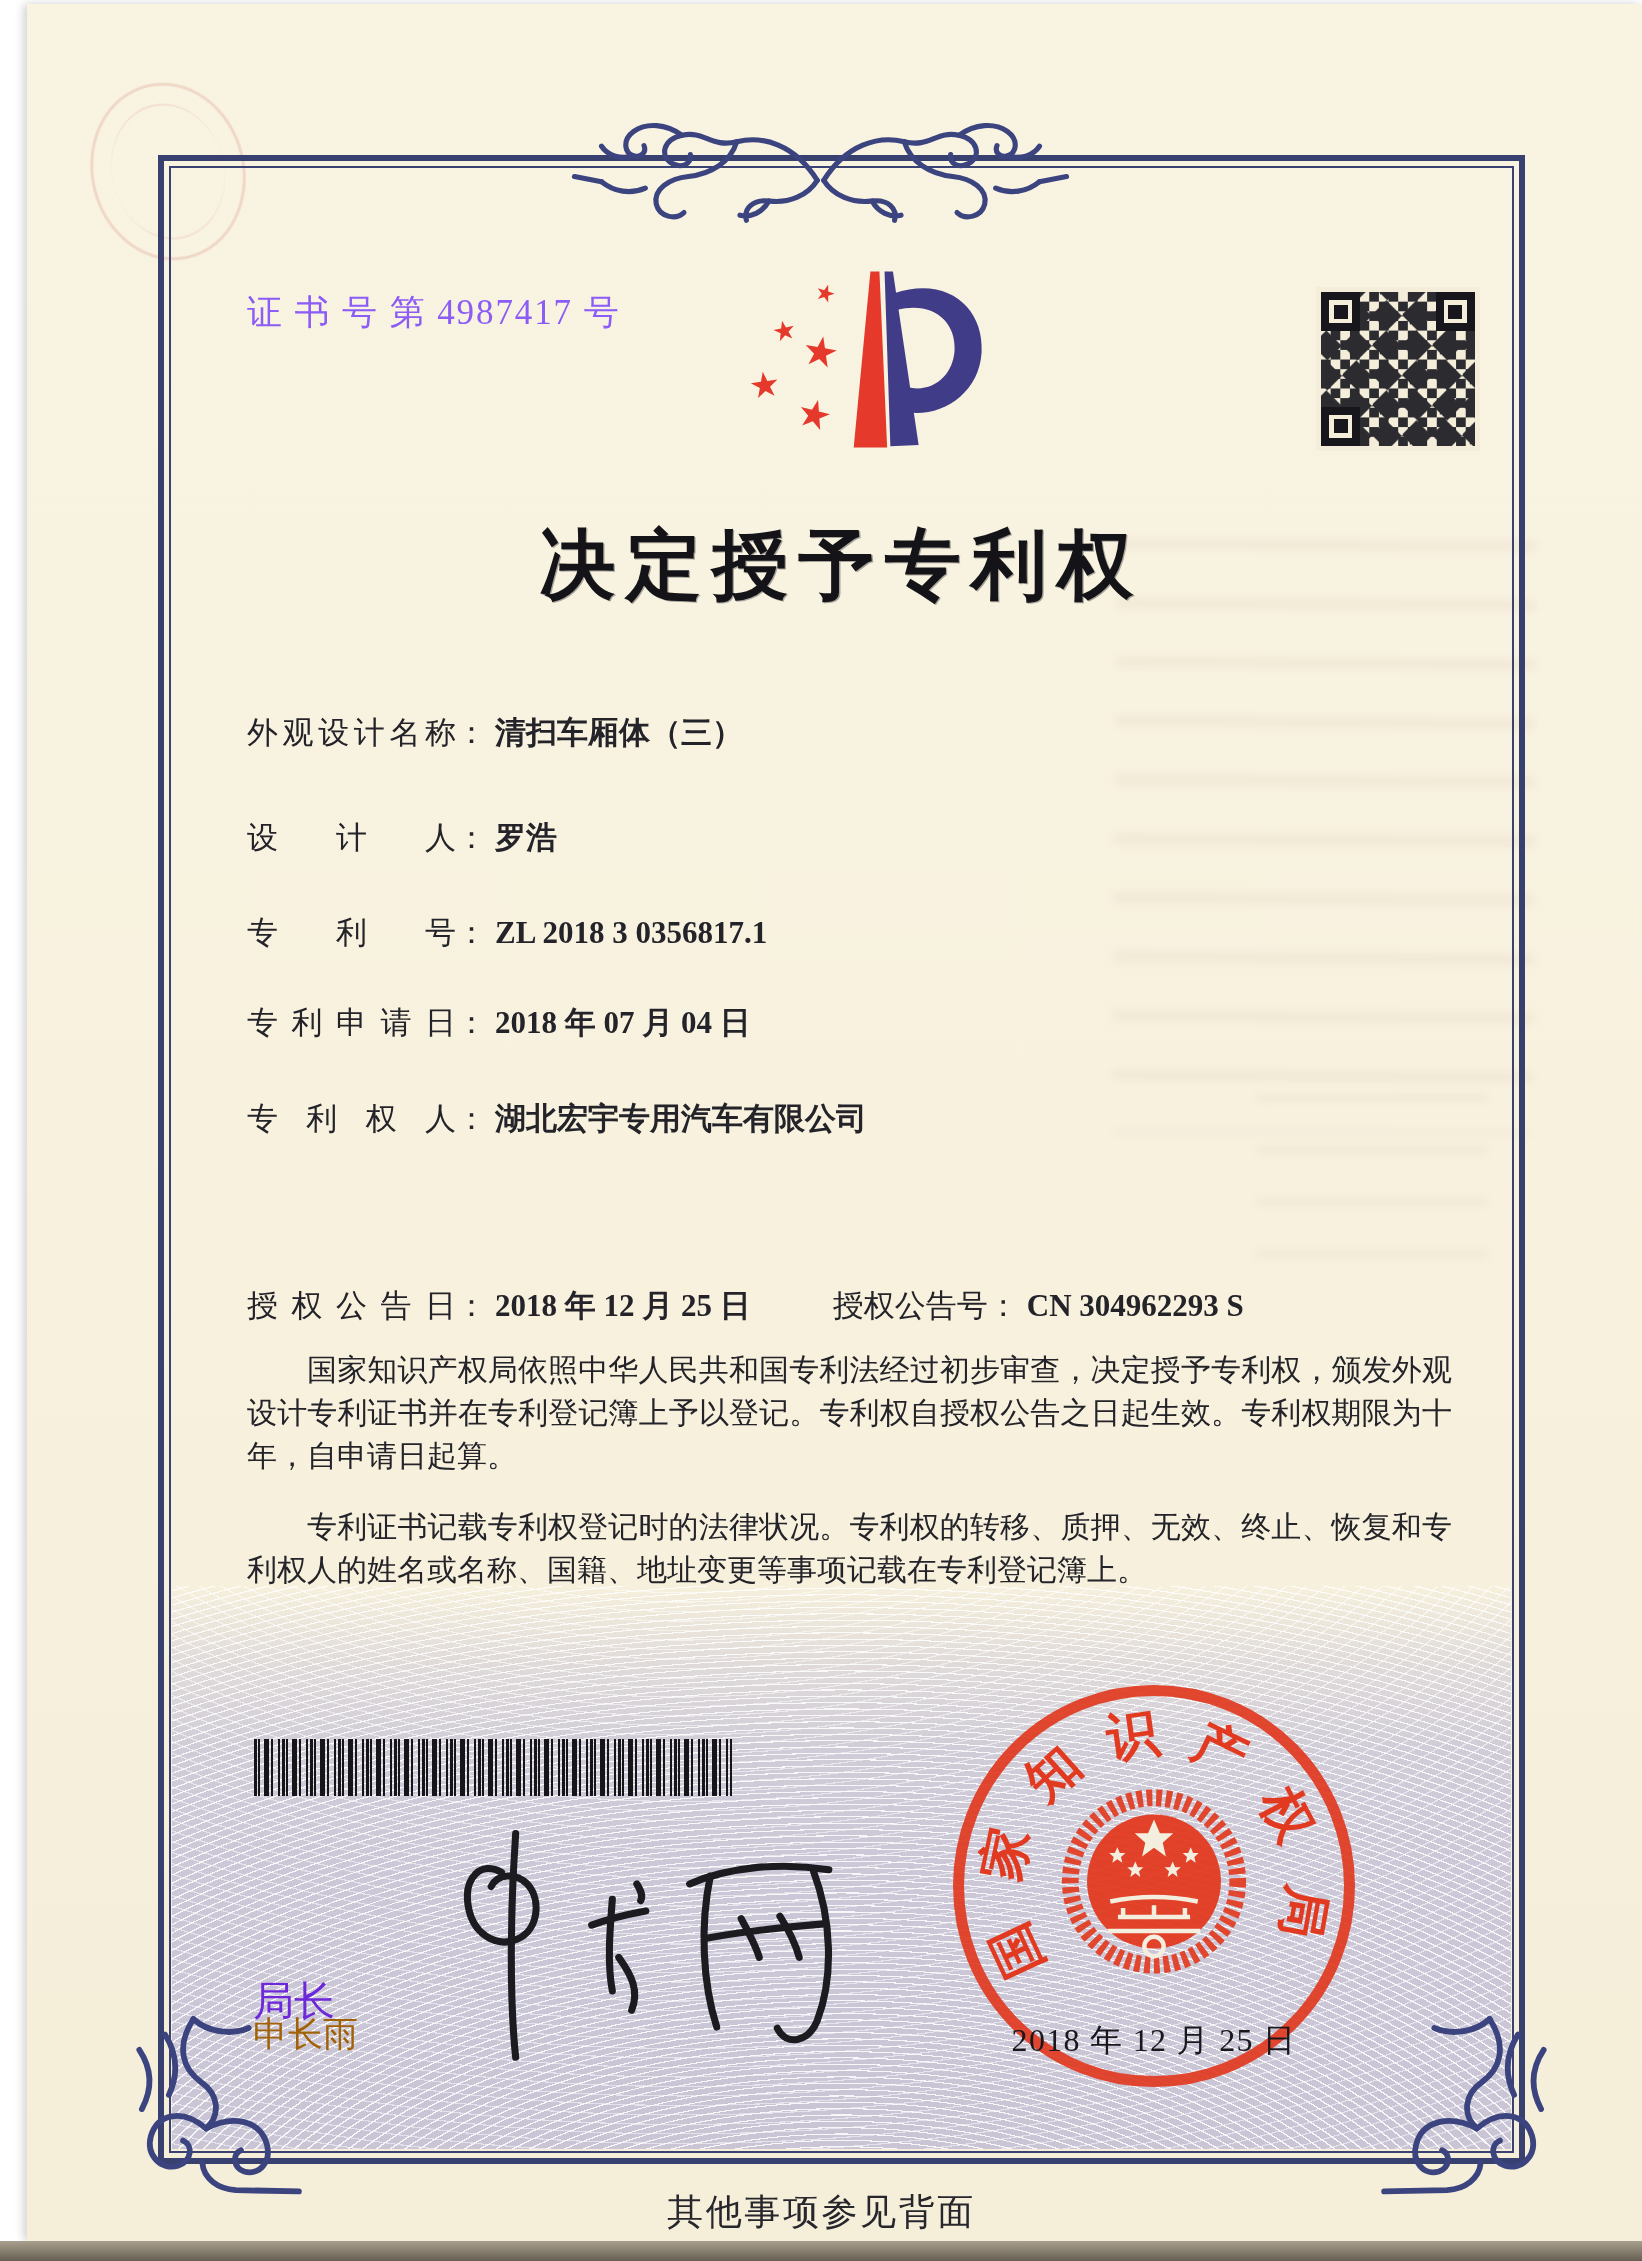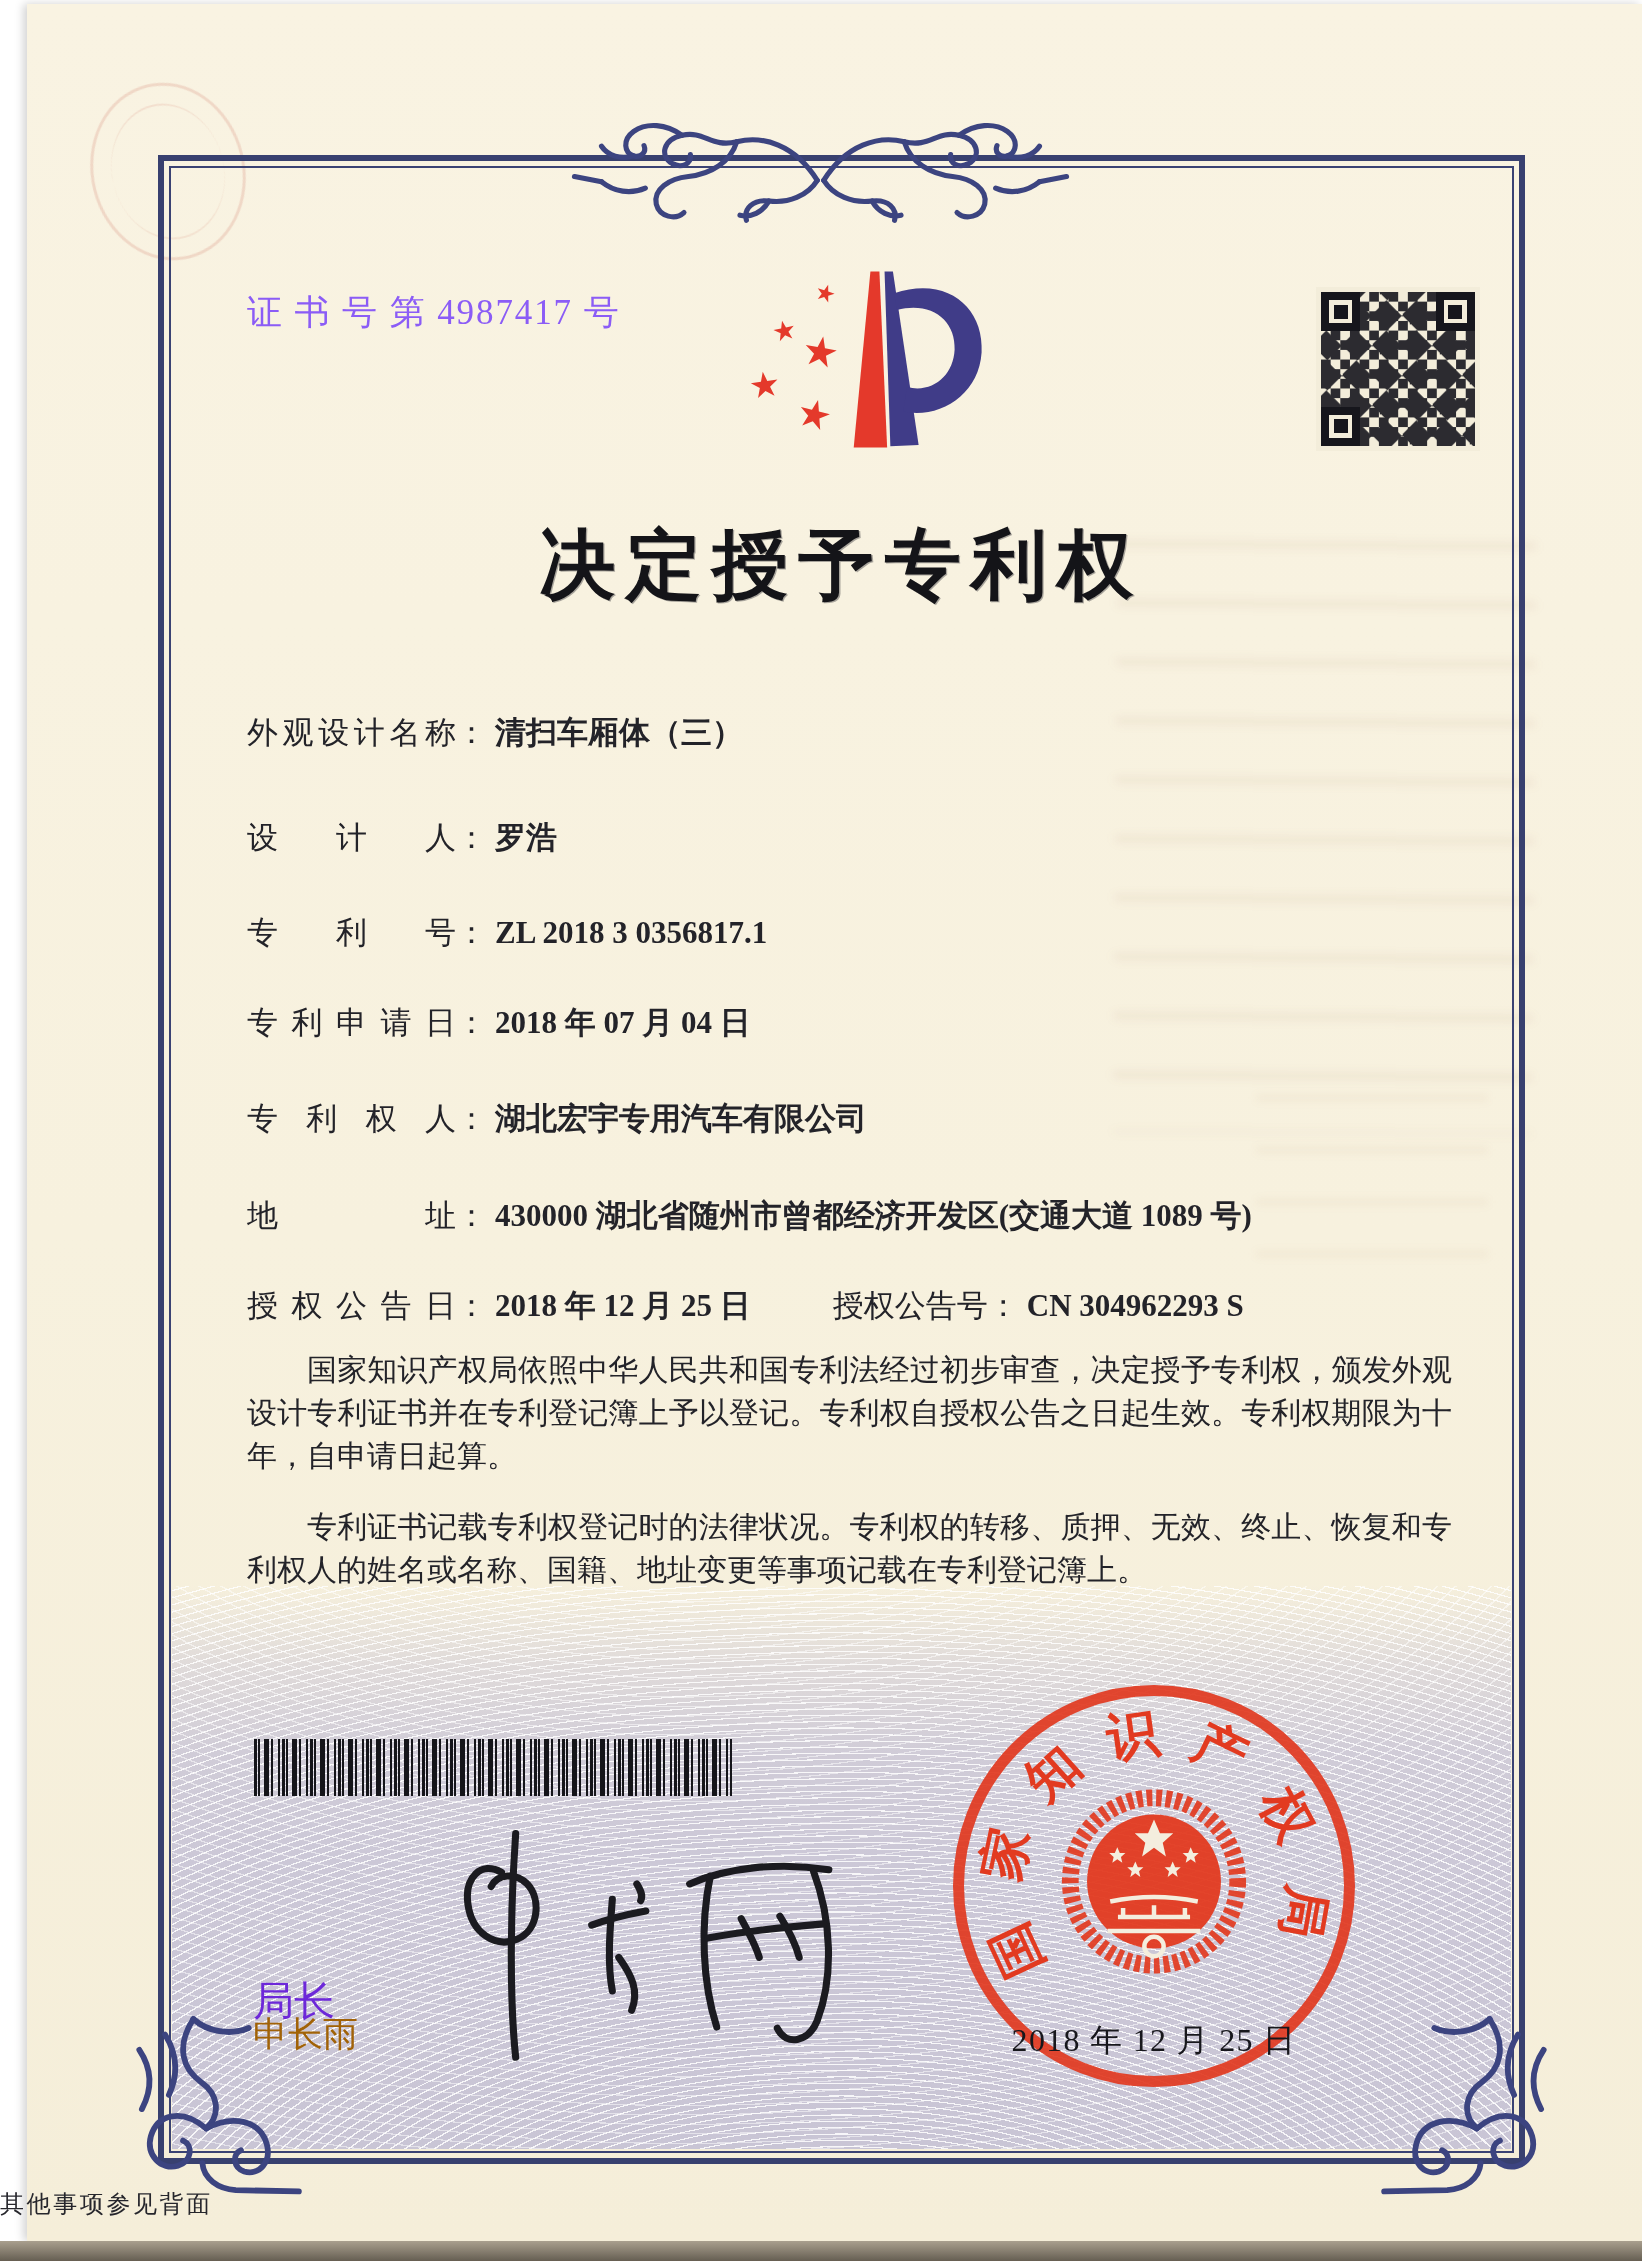--- a/index.html
+++ b/index.html
@@ -84,22 +84,22 @@
   .seal{position:absolute;left:953px;top:1685px;width:402px;height:402px;}
   .seal-ring{position:absolute;inset:0;border:11px solid rgba(225,56,31,.92);
      border-radius:50%;box-sizing:border-box;}
   .seal-char{position:absolute;width:54px;height:54px;font-size:52px;font-weight:bold;
      color:#e23a20;text-align:center;line-height:54px;}
   .seal-emblem{position:absolute;left:98px;top:90px;}
   .seal-date{position:absolute;left:0;top:334px;width:402px;text-align:center;
      font-size:32px;color:#17171c;letter-spacing:1.3px;}
   .page-indicator{position:absolute;left:158px;width:1288px;top:2091px;text-align:center;
      font-size:28px;color:#23232a;}
-  .back-note{position:absolute;left:0;width:1643px;top:2188px;
-     font-size:24px;color:#26262c;letter-spacing:2.6px;}
+  .back-note{position:absolute;left:0;width:1643px;top:2188px;text-align:center;
+     font-size:36px;color:#26262c;letter-spacing:2.6px;}
   .ornament{position:absolute;}
 </style>
 </head>
 <body>
 
 <div class="page">
 
   <div class="paper"></div>
   <div class="scan-edge-bottom"></div>
 
@@ -178,23 +178,20 @@
     <span class="f-label">设计人</span><span class="f-colon">：</span><span class="f-value">罗浩</span>
   </div>
   <div class="field-row" style="top:912px;">
     <span class="f-label">专利号</span><span class="f-colon">：</span><span class="f-value">ZL 2018 3 0356817.1</span>
   </div>
   <div class="field-row" style="top:1002px;">
     <span class="f-label">专利申请日</span><span class="f-colon">：</span><span class="f-value">2018 年 07 月 04 日</span>
   </div>
   <div class="field-row" style="top:1098px;">
     <span class="f-label">专利权人</span><span class="f-colon">：</span><span class="f-value">湖北宏宇专用汽车有限公司</span>
-  </div>
-  <div class="field-row" style="top:1195px;">
-    <span class="f-label">地址</span><span class="f-colon">：</span><span class="f-value">430000 湖北省随州市曾都经济开发区(交通大道 1089 号)</span>
   </div>
   <div class="field-row" style="top:1285px;">
     <span class="f-label">授权公告日</span><span class="f-colon">：</span><span class="f-value">2018 年 12 月 25 日</span><span class="grant-gap">授权公告号</span><span class="f-colon">：</span><span class="f-value">CN 304962293 S</span>
   </div>
 
   <div class="para" style="top:1348px;">国家知识产权局依照中华人民共和国专利法经过初步审查，决定授予专利权，颁发外观设计专利证书并在专利登记簿上予以登记。专利权自授权公告之日起生效。专利权期限为十年，自申请日起算。</div>
   <div class="para" style="top:1505px;">专利证书记载专利权登记时的法律状况。专利权的转移、质押、无效、终止、恢复和专利权人的姓名或名称、国籍、地址变更等事项记载在专利登记簿上。</div>
 
   <div class="barcode"></div>
 

